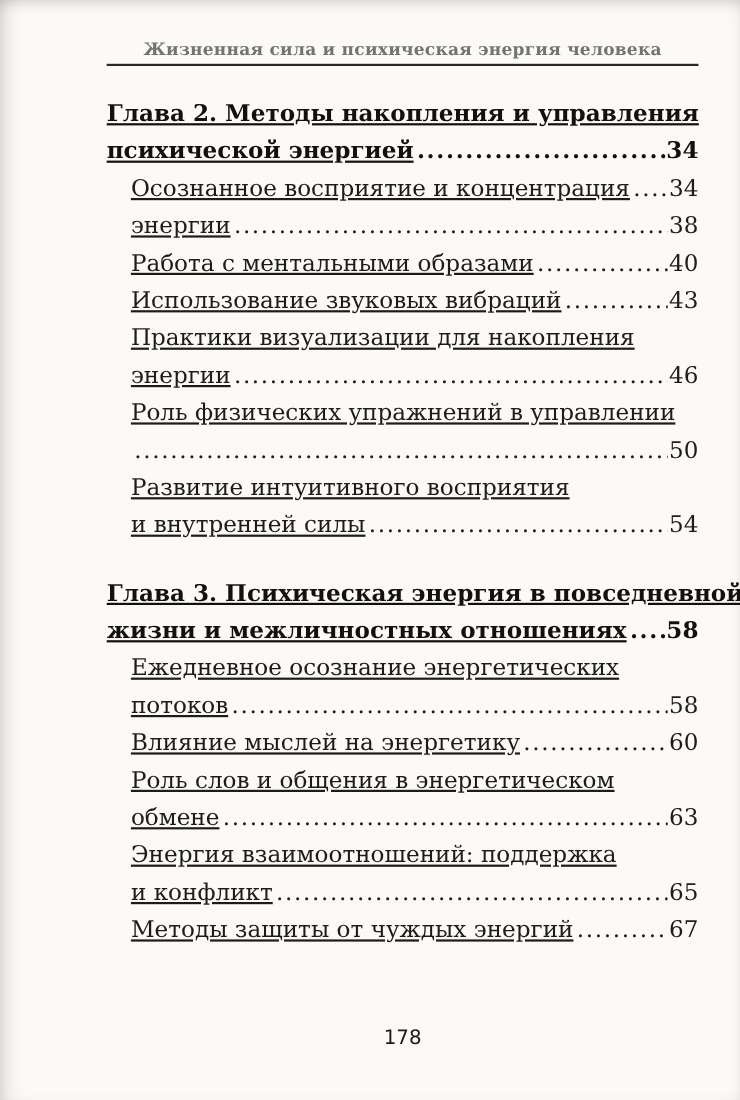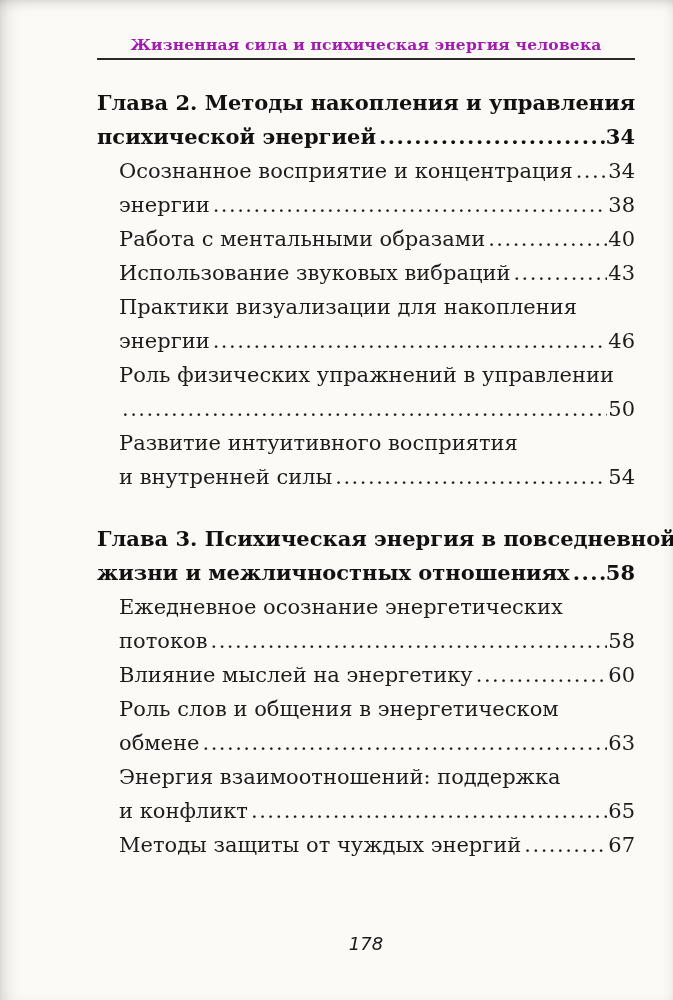--- a/index.html
+++ b/index.html
@@ -27,21 +27,21 @@
   .page-header {
     padding-top: 36px;
     margin: 0 38px 0 97px; 
   }
   .running-head {
     text-align: center;
     font-weight: bold;
     font-size: 15.5px;
     line-height: 18px;
     letter-spacing: .2px;
-    color: #a21caf;
+    color: #737373;
     white-space: nowrap;
   }
   .header-rule {
     margin-top: 4px;
     height: 2px;
     background: #2a2822;
   }
   
   .toc {
     margin: 26px 38px 0 97px;
@@ -58,21 +58,21 @@
     padding-left: 22px;
     font-size: 21px;
     line-height: 34px;
     text-align: right;
   }
   .line {
     display: flex;
     align-items: baseline;
     white-space: nowrap;
   }
-  .text { flex: 0 0 auto; }
+  .text { flex: 0 0 auto; text-decoration: underline; }
   .dots {
     flex: 1 1 auto;
     overflow: hidden;
     white-space: nowrap;
     min-width: 12px;
     margin: 0 1px 0 3px;
   }
   .dots::after {
     content: "..................................................................................................................................";
     letter-spacing: 1.5px;
@@ -83,21 +83,20 @@
     margin-top: auto;
     padding-bottom: 46px;
     margin-left: 97px;
     margin-right: 38px;
   }
   .folio {
     text-align: center;
     font-family: "DejaVu Sans", "Liberation Sans", sans-serif;
     font-size: 18px;
     color: #1c1b19;
-    font-style: italic;
   }
 </style>
 </head>
 <body>
 
 <div class="page">
 
   <header class="page-header">
     <div class="running-head">Жизненная сила и психическая энергия человека</div>
     <div class="header-rule"></div>

